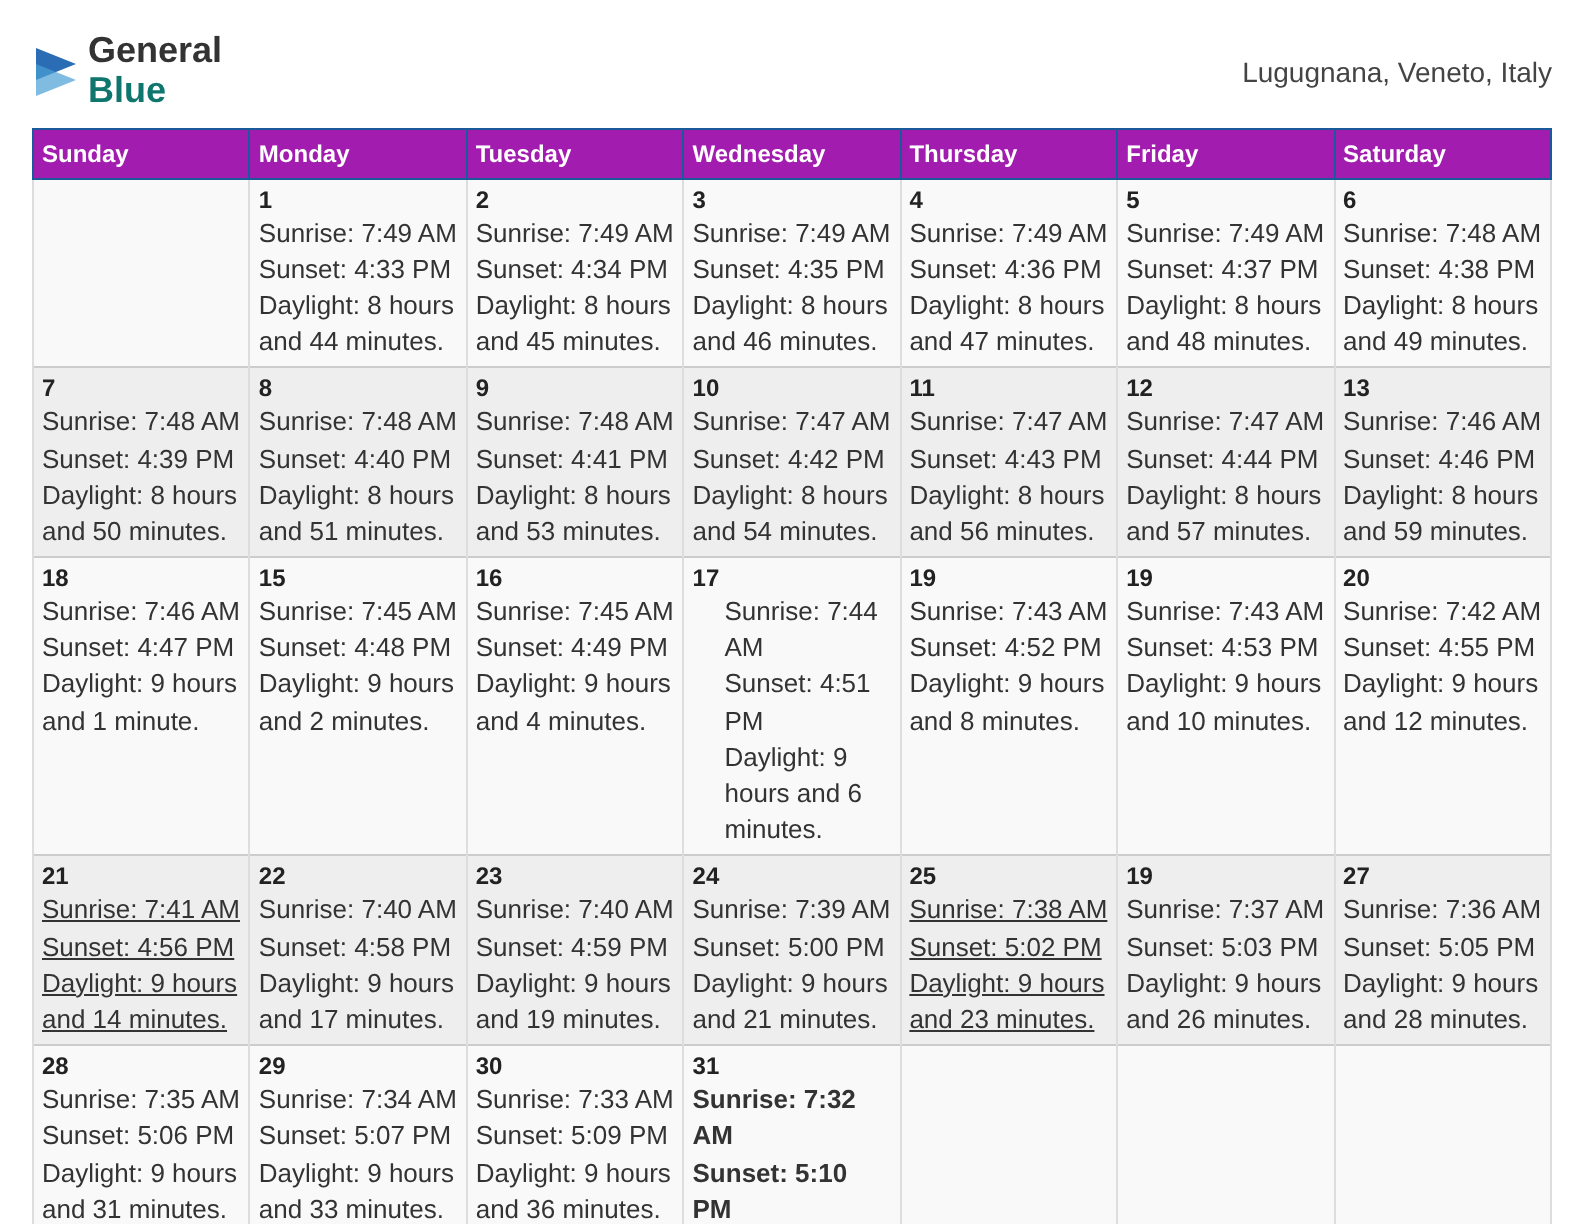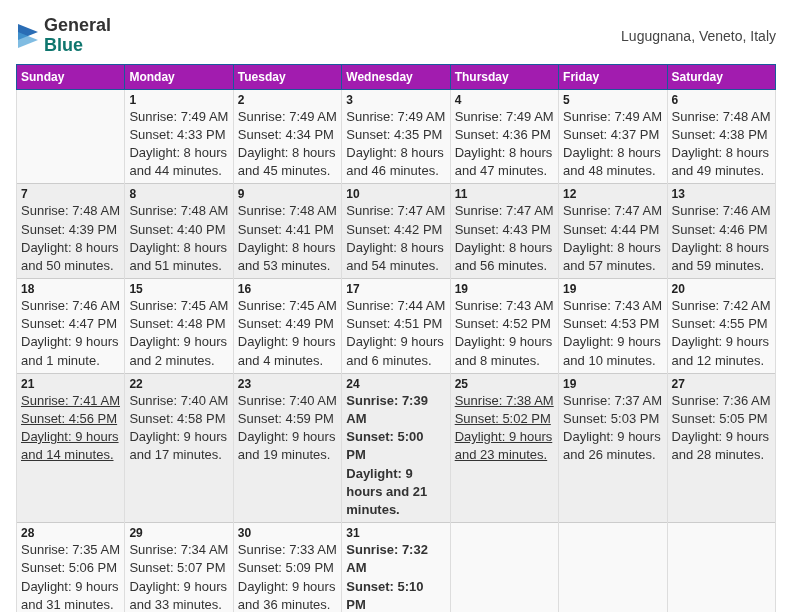--- a/index.html
+++ b/index.html
@@ -234,21 +234,21 @@
 Daylight: 9 hours and 2 minutes.</div>
           </td>
           <td>
             <span class="day-num">16</span>
             <div class="day-info" style="white-space: pre-line;">Sunrise: 7:45 AM
 Sunset: 4:49 PM
 Daylight: 9 hours and 4 minutes.</div>
           </td>
           <td>
             <span class="day-num">17</span>
-            <div class="day-info" style="white-space: pre-line;">Sunrise: 7:44 AM
+            <div class="day-info" style="white-space: pre-line; margin-left: 16px;">Sunrise: 7:44 AM
 Sunset: 4:51 PM
 Daylight: 9 hours and 6 minutes.</div>
           </td>
           <td>
             <span class="day-num">19</span>
             <div class="day-info" style="white-space: pre-line;">Sunrise: 7:43 AM
 Sunset: 4:52 PM
 Daylight: 9 hours and 8 minutes.</div>
           </td>
           <td>
@@ -278,21 +278,21 @@
 Daylight: 9 hours and 17 minutes.</div>
           </td>
           <td>
             <span class="day-num">23</span>
             <div class="day-info" style="white-space: pre-line;">Sunrise: 7:40 AM
 Sunset: 4:59 PM
 Daylight: 9 hours and 19 minutes.</div>
           </td>
           <td>
             <span class="day-num">24</span>
-            <div class="day-info" style="white-space: pre-line; font-weight: bold;">Sunrise: 7:39 AM
+            <div class="day-info" style="white-space: pre-line;">Sunrise: 7:39 AM
 Sunset: 5:00 PM
 Daylight: 9 hours and 21 minutes.</div>
           </td>
           <td>
             <span class="day-num">25</span>
             <div class="day-info" style="white-space: pre-line; text-decoration: underline;">Sunrise: 7:38 AM
 Sunset: 5:02 PM
 Daylight: 9 hours and 23 minutes.</div>
           </td>
           <td>

